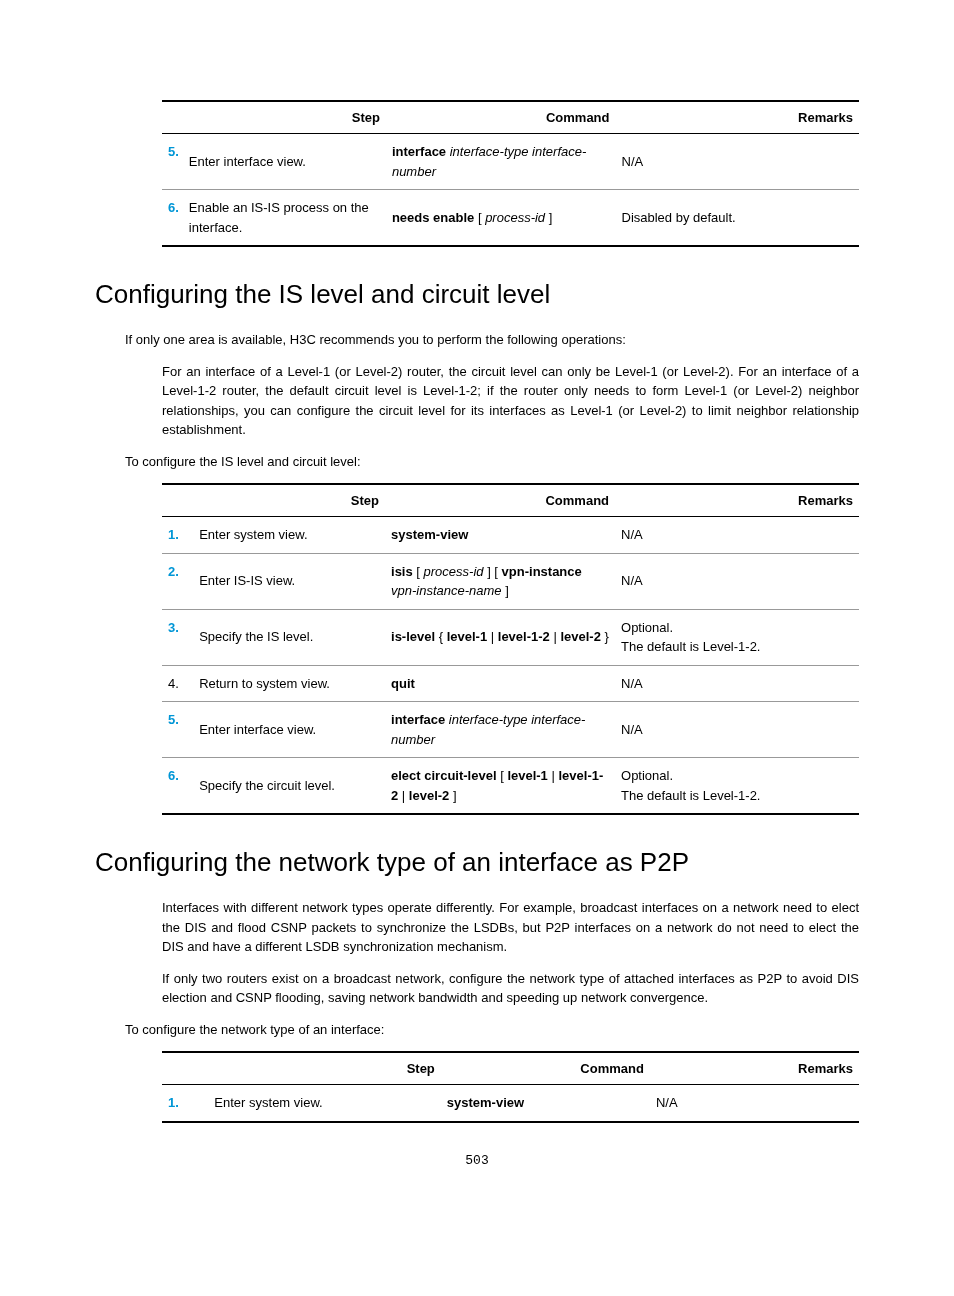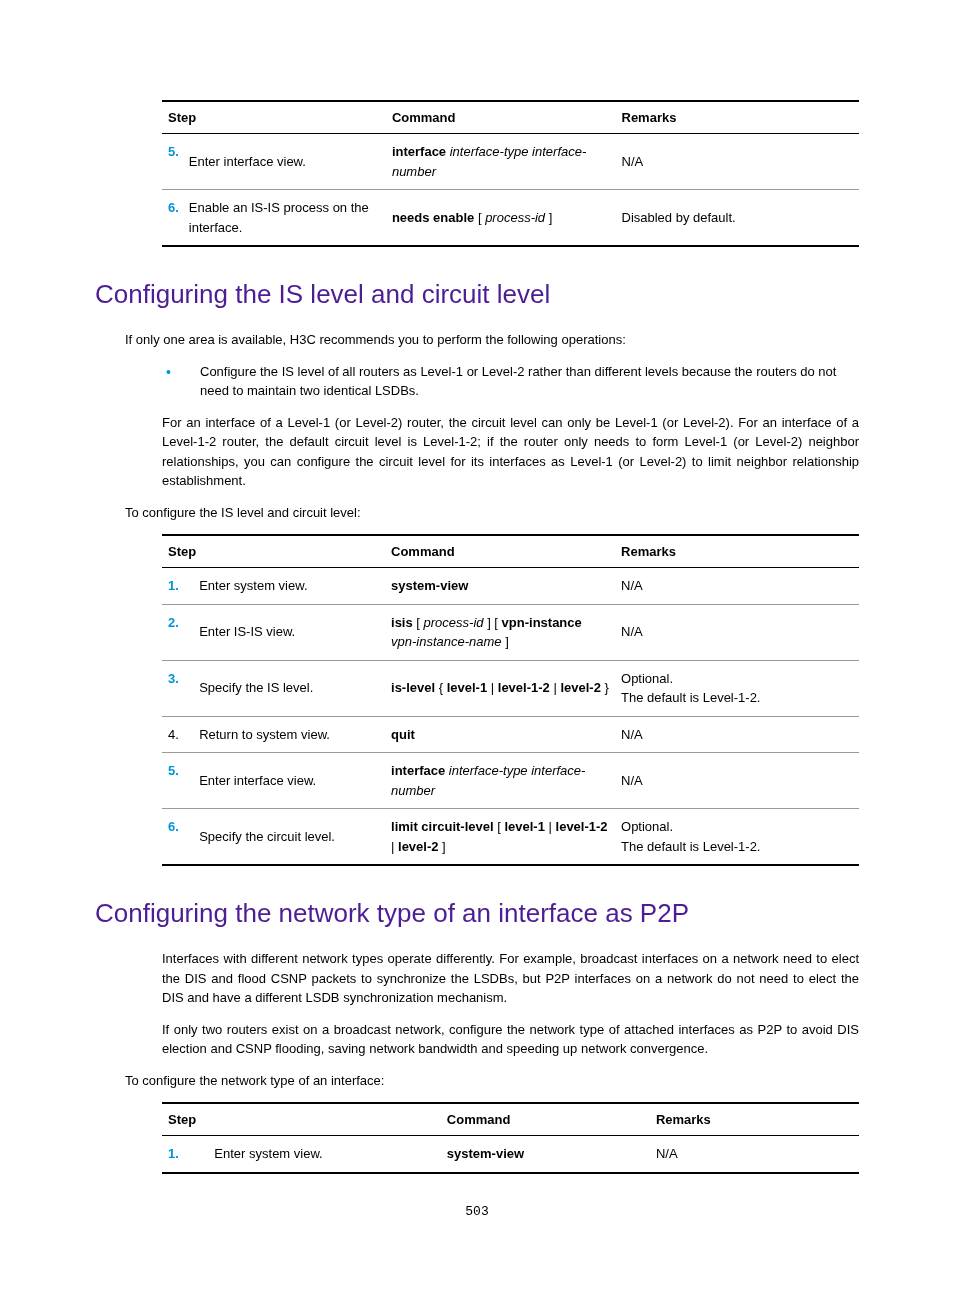--- a/index.html
+++ b/index.html
@@ -15,21 +15,21 @@
   table {
     width: 100%;
     border-collapse: collapse;
     margin-bottom: 20px;
   }
   thead tr {
     border-top: 2px solid #000;
     border-bottom: 1.5px solid #000;
   }
   th {
-    text-align: left;
+    text-align: right;
     font-weight: bold;
     padding: 8px 6px;
     font-size: 13px;
   }
   tbody tr {
     border-bottom: 1px solid #999;
   }
   tbody tr:last-child {
     border-bottom: 2px solid #000;
   }
@@ -51,21 +51,21 @@
     width: 24px;
     text-align: left;
     padding-right: 4px;
     vertical-align: top;
   }
   .cmd-bold { font-weight: bold; }
   .cmd-ital { font-style: italic; }
   h2 {
     font-family: Arial, Helvetica, sans-serif;
     font-weight: normal;
-    color: #4c1d95;
+    color: #000000;
     font-size: 26px;
     margin: 32px 0 20px 0;
   }
   .body-text {
     margin: 0 0 12px 67px;
     line-height: 1.5;
     text-align: justify;
   }
   .body-text-first {
     margin: 0 0 12px 30px;
@@ -130,21 +130,20 @@
           <td><span><span class="cmd-bold">needs enable </span><span>[ </span><span class="cmd-ital">process-id</span><span> ]</span></span></td>
           <td>Disabled by default.</td>
         </tr>
       </tbody>
   </table>
 </div>
 
 <h2>Configuring the IS level and circuit level</h2>
 <p class="body-text-first">If only one area is available, H3C recommends you to perform the following operations:</p>
 <ul>
-    <li>Configure the IS level of all routers as Level-1 or Level-2 rather than different levels because the routers do not need to maintain two identical LSDBs.</li>
   </ul>
 <p class="body-text">For an interface of a Level-1 (or Level-2) router, the circuit level can only be Level-1 (or Level-2). For an interface of a Level-1-2 router, the default circuit level is Level-1-2; if the router only needs to form Level-1 (or Level-2) neighbor relationships, you can configure the circuit level for its interfaces as Level-1 (or Level-2) to limit neighbor relationship establishment.</p>
 <p class="body-text-first">To configure the IS level and circuit level:</p>
 
 <div class="table-wrap">
   <table>
     <thead>
       <tr>
         <th colspan="2" class="col-step">Step</th>
         <th class="col-cmd">Command</th>
@@ -178,21 +177,21 @@
         </tr>
         <tr>
           <td class="step-num">5.</td>
           <td>Enter interface view.</td>
           <td><span><span class="cmd-bold">interface </span><span class="cmd-ital">interface-type interface-number</span></span></td>
           <td>N/A</td>
         </tr>
         <tr>
           <td class="step-num">6.</td>
           <td>Specify the circuit level.</td>
-          <td><span><span class="cmd-bold">limit circuit-level </span><span>[ </span><span class="cmd-bold">level-1</span><span> | </span><span class="cmd-bold">level-1-2</span><span> | </span><span class="cmd-bold">level-2</span><span> ]</span></span></td>
+          <td><span><span class="cmd-bold">elect circuit-level </span><span>[ </span><span class="cmd-bold">level-1</span><span> | </span><span class="cmd-bold">level-1-2</span><span> | </span><span class="cmd-bold">level-2</span><span> ]</span></span></td>
           <td>Optional.<br>The default is Level-1-2.</td>
         </tr>
       </tbody>
   </table>
 </div>
 
 <h2>Configuring the network type of an interface as P2P</h2>
 <p class="body-text">Interfaces with different network types operate differently. For example, broadcast interfaces on a network need to elect the DIS and flood CSNP packets to synchronize the LSDBs, but P2P interfaces on a network do not need to elect the DIS and have a different LSDB synchronization mechanism.</p>
 <p class="body-text">If only two routers exist on a broadcast network, configure the network type of attached interfaces as P2P to avoid DIS election and CSNP flooding, saving network bandwidth and speeding up network convergence.</p>
 <p class="body-text-first">To configure the network type of an interface:</p>

